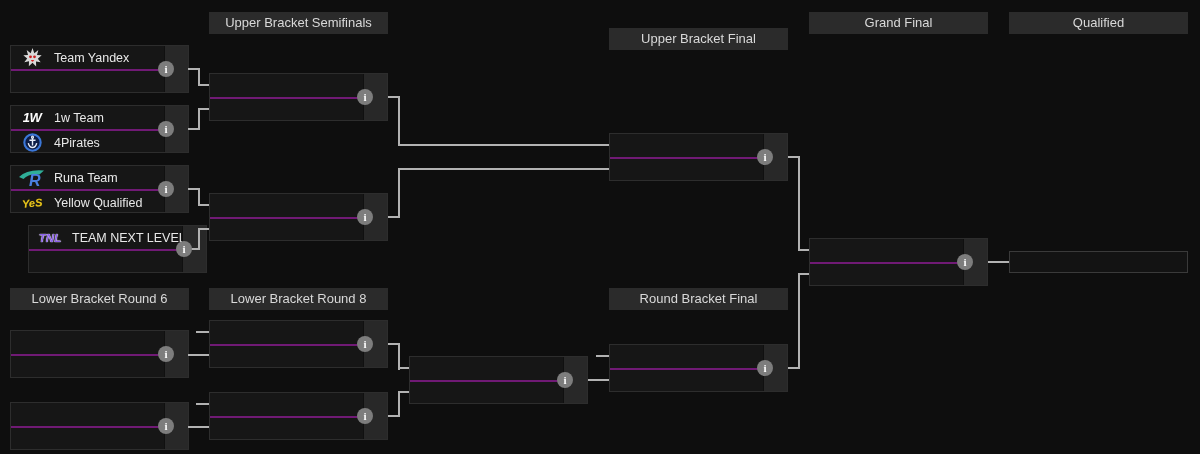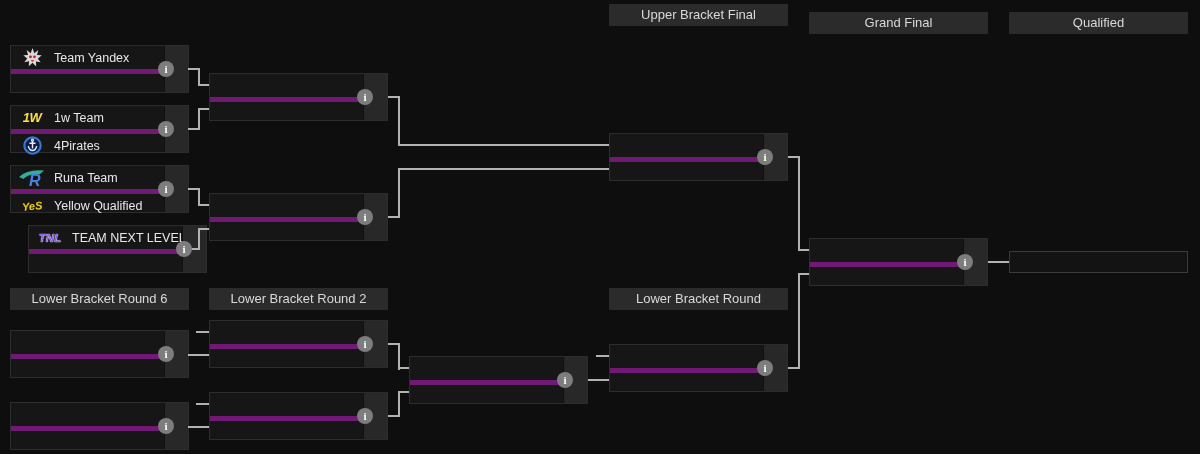--- a/index.html
+++ b/index.html
@@ -6,52 +6,53 @@
   .stage{position:relative;width:1200px;height:454px;background:#0e0e0e;overflow:hidden;
          font-family:"Liberation Sans",sans-serif;}
   
   .hdr{position:absolute;width:179px;height:22px;background:#2b2b2b;color:#d9d9d9;
        font-size:13px;line-height:22px;text-align:center;box-sizing:border-box;padding:0 6px;
        white-space:nowrap;overflow:hidden;text-overflow:ellipsis;}
   
   .match{position:absolute;width:179px;height:48px;background:#161616;
          border:1px solid #2d2d2d;box-sizing:border-box;}
   .slot{height:23px;display:flex;align-items:center;padding-left:6px;overflow:hidden;}
-  .slot.bottom{border-top:5px solid #701a75;}
+  .slot.bottom{border-top:2px solid #701a75;}
   .logo{width:30px;min-width:30px;display:flex;align-items:center;justify-content:center;height:20px;}
   .tname{margin-left:7px;font-size:12.5px;color:#e8e8e8;white-space:nowrap;}
   .scorecol{position:absolute;top:0;right:0;width:23px;height:100%;background:#282828;
             border-left:1px solid #101010;}
   .info{position:absolute;right:14px;top:50%;margin-top:-8px;width:16px;height:16px;z-index:3;
         border-radius:50%;background:#7d7d7d;color:#ffffff;text-align:center;
         font:bold 11px/16px "Liberation Serif",serif;cursor:pointer;}
   
   .qslot{position:absolute;left:1009px;top:251px;width:179px;height:22px;background:#131313;
          border:1px solid #3a3a3a;box-sizing:border-box;}
   
   .lnh{position:absolute;height:2px;background:#b2b2b2;}
   .lnv{position:absolute;width:2px;background:#b2b2b2;}
   
-  .lg-1w{font:italic 800 13px "Liberation Sans",sans-serif;color:#fde047;letter-spacing:-.5px;}
+  .lg-1w{font:italic 800 13px "Liberation Sans",sans-serif;color:#ffffff;letter-spacing:-.5px;}
   .lg-yes{font:italic 800 11px "Liberation Sans",sans-serif;color:#e4c11d;
           text-shadow:0 0 1px #5a4a00;transform:rotate(-6deg);}
   .lg-tnl{font:italic 800 11.5px "Liberation Sans",sans-serif;color:#8a5fe8;
           text-shadow:0 0 1px #ffffff,0 0 1px #ffffff;}
 </style>
 </head>
 <body>
 
 <div class="stage">
 
-  <div class="hdr" style="left:609px;top:4px">Upper Bracket Final</div>
+  <div class="hdr" style="left:209px;top:12px">Upper Bracket Semifinals</div>
+  <div class="hdr" style="left:609px;top:28px">Upper Bracket Final</div>
   <div class="hdr" style="left:809px;top:12px">Grand Final</div>
   <div class="hdr" style="left:1009px;top:12px">Qualified</div>
   <div class="hdr" style="left:10px;top:288px">Lower Bracket Round 6</div>
-  <div class="hdr" style="left:209px;top:288px">Lower Bracket Round 2</div>
-  <div class="hdr" style="left:609px;top:288px">Lower Bracket Round</div>
+  <div class="hdr" style="left:209px;top:288px">Lower Bracket Round 8</div>
+  <div class="hdr" style="left:609px;top:288px">Round Bracket Final</div>
 
   <div class="match" style="left:10px;top:45px">
     <div class="slot">
       <span class="logo">
         <svg width="21" height="20" viewBox="0 0 24 24">
             <path fill="#d8d8d8" d="M12 0l2.2 6.2L19 2.4l-1.6 6L23 8.6l-4.6 4.2 3.4 4.4-5.6-1 .2 6-4.4-4.6L7.6 22l.2-6-5.6 1 3.4-4.4L1 8.6l5.6-.2-1.6-6 4.8 3.8z"></path>
             <circle cx="9.6" cy="10.6" r="1.7" fill="#c81e1e"></circle>
             <circle cx="14.4" cy="10.6" r="1.7" fill="#c81e1e"></circle>
             <path d="M10 14.5q2 3.8 4 0z" fill="#d42424"></path>
           </svg>

